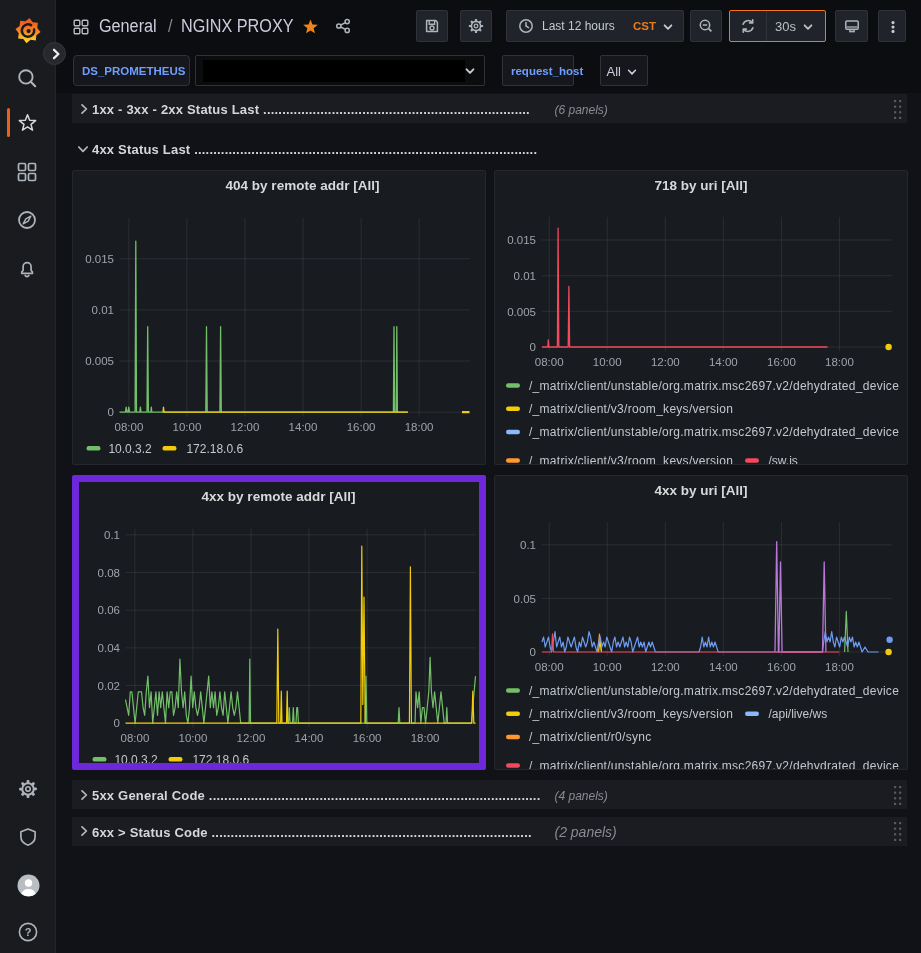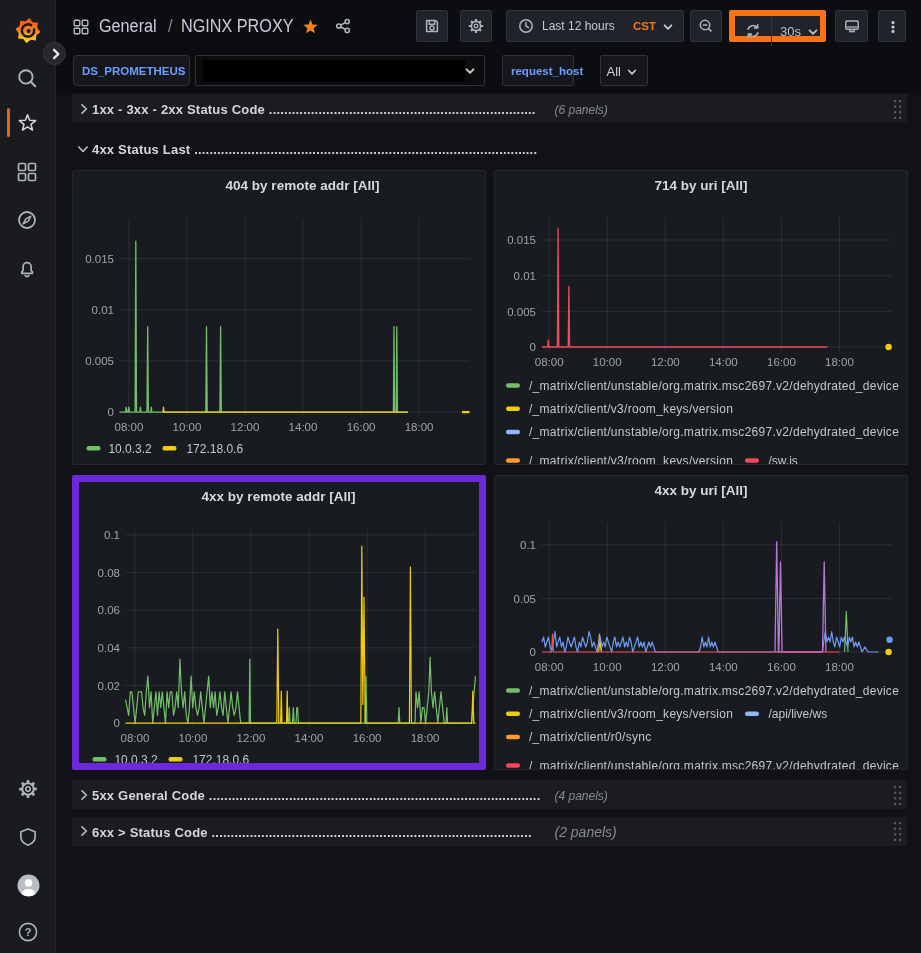--- a/index.html
+++ b/index.html
@@ -52,21 +52,21 @@
         <path d="M4.6,6.3 L8,9.9 L11.4,6.3" fill="none" stroke="#c5cad1" stroke-width="1.8" stroke-linecap="round" stroke-linejoin="round"></path>
       </svg></div>
   </div>
 <div style="position:absolute;left:690px;top:10px;width:32px;height:32px;background:#202329;border:1px solid #2f3339;border-radius:2px;">
     <div style="position:absolute;left:7px;top:7px;width:16px;height:16px;"><svg width="16" height="16" viewBox="0 0 16 16" style="" xmlns="http://www.w3.org/2000/svg">
         <circle cx="7" cy="7" r="4.7" fill="none" stroke="#aeb4bb" stroke-width="1.5"></circle>
         <line x1="4.8" y1="7" x2="9.2" y2="7" stroke="#aeb4bb" stroke-width="1.5"></line>
         <line x1="10.6" y1="10.6" x2="13.4" y2="13.4" stroke="#aeb4bb" stroke-width="1.7"></line>
       </svg></div>
   </div>
-<div style="position:absolute;left:729px;top:10px;width:97px;height:32px;background:#202329;border:6px solid #f97316;border-radius:2px;">
+<div style="position:absolute;left:729px;top:10px;width:97px;height:32px;background:#202329;border:1px solid #f97316;border-radius:2px;">
     <div style="position:absolute;left:10px;top:7px;width:16px;height:16px;"><svg width="16" height="16" viewBox="0 0 16 16" style="" xmlns="http://www.w3.org/2000/svg">
         <path d="M3.1,6.2 A5.3,5.3 0 0 1 12.2,4.5" fill="none" stroke="#aeb4bb" stroke-width="1.6" stroke-linecap="round"></path>
         <path d="M12.7,1.8 V4.9 H9.6" fill="none" stroke="#aeb4bb" stroke-width="1.6" stroke-linecap="round" stroke-linejoin="round"></path>
         <path d="M12.9,9.8 A5.3,5.3 0 0 1 3.8,11.5" fill="none" stroke="#aeb4bb" stroke-width="1.6" stroke-linecap="round"></path>
         <path d="M3.3,14.2 V11.1 H6.4" fill="none" stroke="#aeb4bb" stroke-width="1.6" stroke-linecap="round" stroke-linejoin="round"></path>
       </svg></div>
     <div style="position:absolute;left:36px;top:0;width:1px;height:30px;background:#2f3339;"></div>
     <div style="position:absolute;left:45px;top:15px;transform:translateY(-50%);font-size:13px;color:#b9c0c9;font-weight:normal;white-space:nowrap;">30s</div>
     <div style="position:absolute;left:70px;top:8px;width:16px;height:16px;"><svg width="16" height="16" viewBox="0 0 16 16" style="" xmlns="http://www.w3.org/2000/svg">
         <path d="M4.6,6.3 L8,9.9 L11.4,6.3" fill="none" stroke="#b9c0c9" stroke-width="1.8" stroke-linecap="round" stroke-linejoin="round"></path>
@@ -101,21 +101,21 @@
 <div style="position:absolute;left:600px;top:55px;width:48px;height:31px;border:1px solid #2f3339;border-radius:2px;background:#16171c;">
     <div style="position:absolute;left:5.5px;top:14.5px;transform:translateY(-50%);font-size:13px;color:#ccccdc;font-weight:normal;white-space:nowrap;">All</div>
     <div style="position:absolute;left:23px;top:7.5px;width:14px;height:14px;"><svg width="14" height="14" viewBox="0 0 14 14" style="" xmlns="http://www.w3.org/2000/svg">
         <path d="M4.6,6.3 L8,9.9 L11.4,6.3" fill="none" stroke="#ccccdc" stroke-width="1.6" stroke-linecap="round" stroke-linejoin="round"></path>
       </svg></div>
   </div>
 <div style="position:absolute;left:71.5px;top:94px;width:835px;height:29px;background:#1a1c21;">
     <div style="position:absolute;left:4px;top:6.5px;width:16px;height:16px;"><svg width="16" height="16" viewBox="0 0 16 16" style="" xmlns="http://www.w3.org/2000/svg">
         <path d="M6,3.8 L10.4,8 L6,12.2" fill="none" stroke="#b4b8bf" stroke-width="1.7" stroke-linecap="round" stroke-linejoin="round"></path>
       </svg></div>
-    <div style="position:absolute;left:20.5px;top:15px;transform:translateY(-50%);font-size:13px;color:#d5d6da;font-weight:bold;white-space:nowrap;letter-spacing:0.2px;">1xx - 3xx - 2xx Status Code ......................................................................</div>
+    <div style="position:absolute;left:20.5px;top:15px;transform:translateY(-50%);font-size:13px;color:#d5d6da;font-weight:bold;white-space:nowrap;letter-spacing:0.2px;">1xx - 3xx - 2xx Status Last ......................................................................</div>
     <div style="position:absolute;left:483px;top:15.5px;transform:translateY(-50%);font-size:12px;color:#888b91;font-weight:normal;white-space:nowrap;font-style:italic;">(6 panels)</div>
     <div style="position:absolute;left:820.5px;top:3.5px;width:10px;height:22px;"><svg width="10" height="22" viewBox="0 0 10 22" style="" xmlns="http://www.w3.org/2000/svg">
         <rect x="2" y="2" width="2.2" height="2.2" fill="#565a60"></rect>
         <rect x="2" y="7.6" width="2.2" height="2.2" fill="#565a60"></rect>
         <rect x="2" y="13.2" width="2.2" height="2.2" fill="#565a60"></rect>
         <rect x="2" y="18.8" width="2.2" height="2.2" fill="#565a60"></rect>
         <rect x="7" y="2" width="2.2" height="2.2" fill="#565a60"></rect>
         <rect x="7" y="7.6" width="2.2" height="2.2" fill="#565a60"></rect>
         <rect x="7" y="13.2" width="2.2" height="2.2" fill="#565a60"></rect>
         <rect x="7" y="18.8" width="2.2" height="2.2" fill="#565a60"></rect>
@@ -187,21 +187,21 @@
       <polyline points="46.5,241.2 52.5,241.2 53.2,236.1 53.9,241.2 55.1,241.2 55.8,236.1 56.5,241.2 58.4,241.2 62.1,241.2 62.8,70.2 63.5,241.2 66.8,241.2 67.4,236.1 68.0,241.2 74.0,241.2 74.7,155.7 75.4,241.2 77.8,241.2 78.3,236.1 78.8,241.2 132.8,241.2 133.5,155.7 134.2,241.2 146.9,241.2 147.6,155.7 148.3,241.2 320.4,241.2 321.0,155.7 321.6,241.2 323.2,241.2 323.8,155.7 324.4,241.2 335.0,241.2" fill="none" stroke="#73BF69" stroke-width="1.3" stroke-linejoin="round"></polyline>
       <polyline points="90.0,241.2 90.5,236.1 91.0,241.2 334.8,241.2" fill="none" stroke="#F2CC0C" stroke-width="1.3" stroke-linejoin="round"></polyline>
       <polyline points="389.0,241.2 396.5,241.2" fill="none" stroke="#F2CC0C" stroke-width="2.2" stroke-linejoin="round"></polyline>
       <rect x="13.5" y="275.1" width="14" height="4.5" rx="2.2" fill="#73BF69"></rect>
       <text x="35.4" y="281.5" font-size="12" fill="#c3c8ce">10.0.3.2</text>
       <rect x="89.5" y="275.1" width="14" height="4.5" rx="2.2" fill="#F2CC0C"></rect>
       <text x="113.4" y="281.5" font-size="12" fill="#c3c8ce">172.18.0.6</text>
     </svg>
   </div>
 <div style="position:absolute;left:494px;top:170px;width:414px;height:295px;background:#181b1f;border:1px solid #25272c;border-radius:2px;overflow:hidden;">
-    <div style="position:absolute;left:0;top:7px;width:100%;text-align:center;font-size:13.5px;font-weight:bold;color:#d8d9da;">714 by uri [All]</div>
+    <div style="position:absolute;left:0;top:7px;width:100%;text-align:center;font-size:13.5px;font-weight:bold;color:#d8d9da;">718 by uri [All]</div>
     <svg width="414" height="295" viewBox="0 0 414 295" style="position:absolute;left:0;top:0;" xmlns="http://www.w3.org/2000/svg">
       <line x1="46.5" y1="69.0" x2="397" y2="69.0" stroke="rgba(204,204,220,0.11)" stroke-width="1"></line>
       <line x1="46.5" y1="104.7" x2="397" y2="104.7" stroke="rgba(204,204,220,0.11)" stroke-width="1"></line>
       <line x1="46.5" y1="140.3" x2="397" y2="140.3" stroke="rgba(204,204,220,0.11)" stroke-width="1"></line>
       <line x1="46.5" y1="176.0" x2="397" y2="176.0" stroke="rgba(204,204,220,0.11)" stroke-width="1"></line>
       <line x1="54.2" y1="46" x2="54.2" y2="180" stroke="rgba(204,204,220,0.11)" stroke-width="1"></line>
       <line x1="112.2" y1="46" x2="112.2" y2="180" stroke="rgba(204,204,220,0.11)" stroke-width="1"></line>
       <line x1="170.3" y1="46" x2="170.3" y2="180" stroke="rgba(204,204,220,0.11)" stroke-width="1"></line>
       <line x1="228.3" y1="46" x2="228.3" y2="180" stroke="rgba(204,204,220,0.11)" stroke-width="1"></line>
       <line x1="286.4" y1="46" x2="286.4" y2="180" stroke="rgba(204,204,220,0.11)" stroke-width="1"></line>

